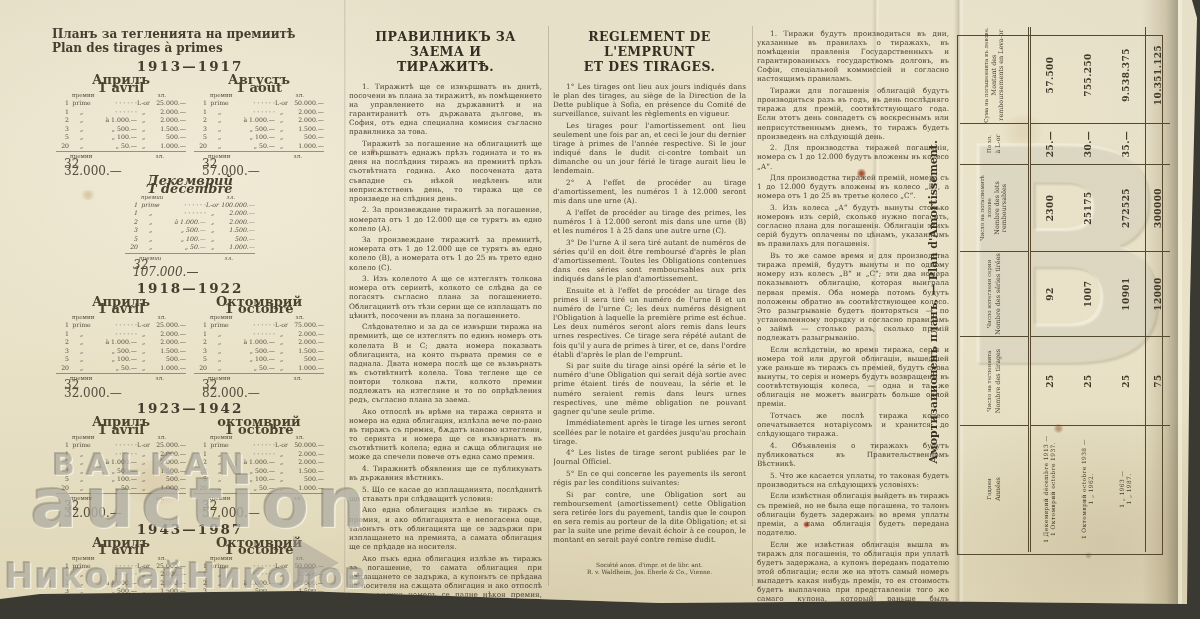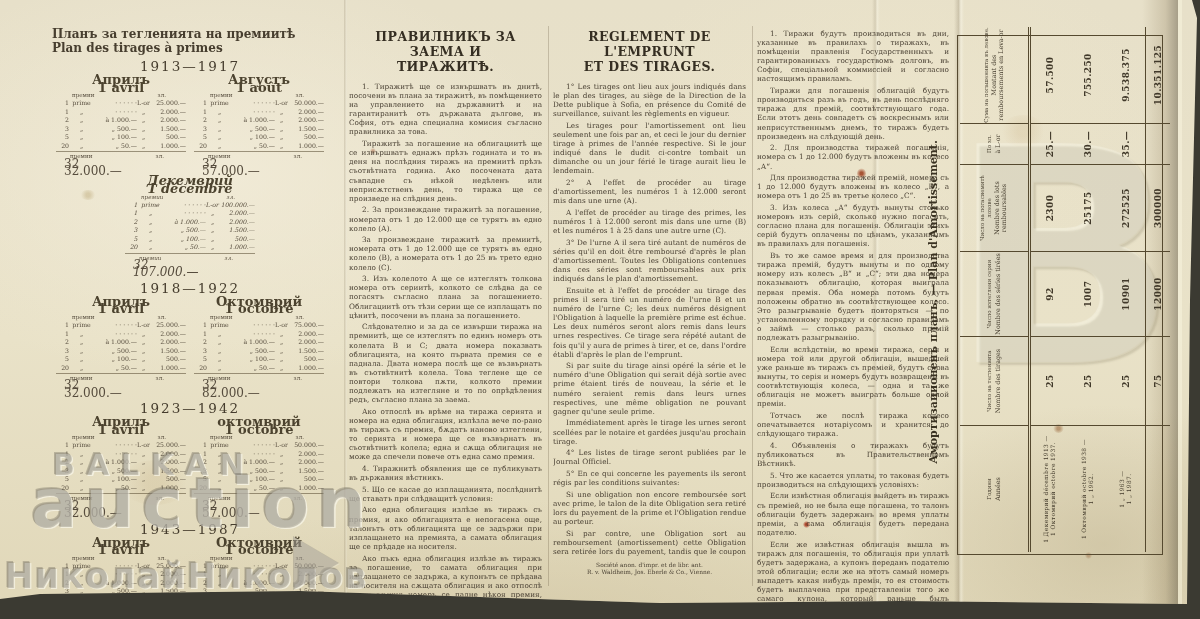--- a/index.html
+++ b/index.html
@@ -14,21 +14,21 @@
       radial-gradient(ellipse 600px 160px at 45% 99%, rgba(206,194,160,.5), rgba(0,0,0,0) 70%),
       linear-gradient(180deg,#e7e0c9 0%,#e9e2c8 55%,#e0d7b8 100%);
   }
   .stain{position:absolute;border-radius:50%;}
   .crease{position:absolute;top:0;height:619px;}
   .rule-v{position:absolute;width:1px;background:rgba(92,78,56,.26);}
 
   
   #plan{position:absolute;left:52px;top:27px;width:276px;color:#564c3d;}
   .plan-title{font-weight:bold;text-align:left;font-size:12px;line-height:14px;color:#473e2f;}
-  .years-head{font-weight:normal;text-align:center;font-size:13.5px;letter-spacing:2px;
+  .years-head{font-weight:bold;text-align:center;font-size:13.5px;letter-spacing:2px;
               color:#453c2d;margin:3px 0 2px;}
   .pair{display:flex;gap:8px;justify-content:center;}
   .mini{width:130px;font-size:6.2px;}
   .mini-month{text-align:center;font-weight:bold;font-size:13px;line-height:7.6px;color:#4c432f;}
   .mini-head{display:flex;justify-content:space-between;padding:0 20px 0 16px;
              font-size:5.6px;line-height:7px;border-top:1px dotted rgba(90,76,50,.0);}
   .mrow{display:flex;line-height:8.5px;white-space:nowrap;}
   .mc{display:inline-block;}
   .mc.n{width:13px;text-align:right;}
   .mc.p{width:25px;text-align:center;}
@@ -727,21 +727,20 @@
       <p class="para">1° Les tirages ont lieu aux jours indiqués dans le plan des tirages, au siège de la Direction de la Dette publique à Sofia, en présence du Comité de surveillance, suivant les règlements en vigueur.</p>
           <p class="para">Les tirages pour l'amortissement ont lieu seulement une fois par an, et ceci le jour du dernier tirage à primes de l'année respective. Si le jour indiqué dans le dudit ci-contre tombait un dimanche ou un jour férié le tirage aurait lieu le lendemain.</p>
           <p class="para">2° A l'effet de procéder au tirage d'amortissement, les numéros 1 à 12.000 seront mis dans une urne (A).</p>
           <p class="para">A l'effet de procéder au tirage des primes, les numéros 1 à 12.000 seront mis dans une urne (B) et les numéros 1 à 25 dans une autre urne (C).</p>
           <p class="para">3° De l'urne A il sera tiré autant de numéros de séries qu'il en doit être remboursé d'après le plan d'amortissement. Toutes les Obligations contenues dans ces séries sont remboursables aux prix indiqués dans le plan d'amortissement.</p>
           <p class="para">Ensuite et à l'effet de procéder au tirage des primes il sera tiré un numéro de l'urne B et un numéro de l'urne C; les deux numéros désignent l'Obligation à laquelle la première prime est échue. Les deux numéros seront alors remis dans leurs urnes respectives. Ce tirage sera répété autant de fois qu'il y aura de primes à tirer, et ce, dans l'ordre établi d'après le plan de l'emprunt.</p>
           <p class="para">Si par suite du tirage ainsi opéré la série et le numéro d'une Obligation qui serait déjà sortie avec prime étaient tirés de nouveau, la série et le numéro seraient remis dans leurs urnes respectives, une même obligation ne pouvant gagner qu'une seule prime.</p>
           <p class="para">Immédiatement après le tirage les urnes seront scellées par le notaire et gardées jusqu'au prochain tirage.</p>
           <p class="para">4° Les listes de tirage seront publiées par le Journal Officiel.</p>
           <p class="para">5° En ce qui concerne les payements ils seront régis par les conditions suivantes:</p>
-          <p class="para">Si une obligation non encore remboursée sort avec prime, le talon de la dite Obligation sera retiré lors du payement de la prime et l'Obligation rendue au porteur.</p>
           <p class="para">Si par contre, une Obligation sort au remboursement (amortissement) cette Obligation sera retirée lors du payement, tandis que le coupon en sera remis au porteur de la dite Obligation; et si par la suite une prime devait échoir à ce coupon, le montant en serait payé contre remise dudit.</p>
         </div>
     </div>
     <div id="imprint">
       <span>Société anon. d'impr. et de libr. ant.</span><br><span>R. v. Waldheim, Jos. Eberle &amp; Co., Vienne.</span>
     </div>
 
     <div class="rules-col" style="left:757px;width:192px;">
       <div>
 

